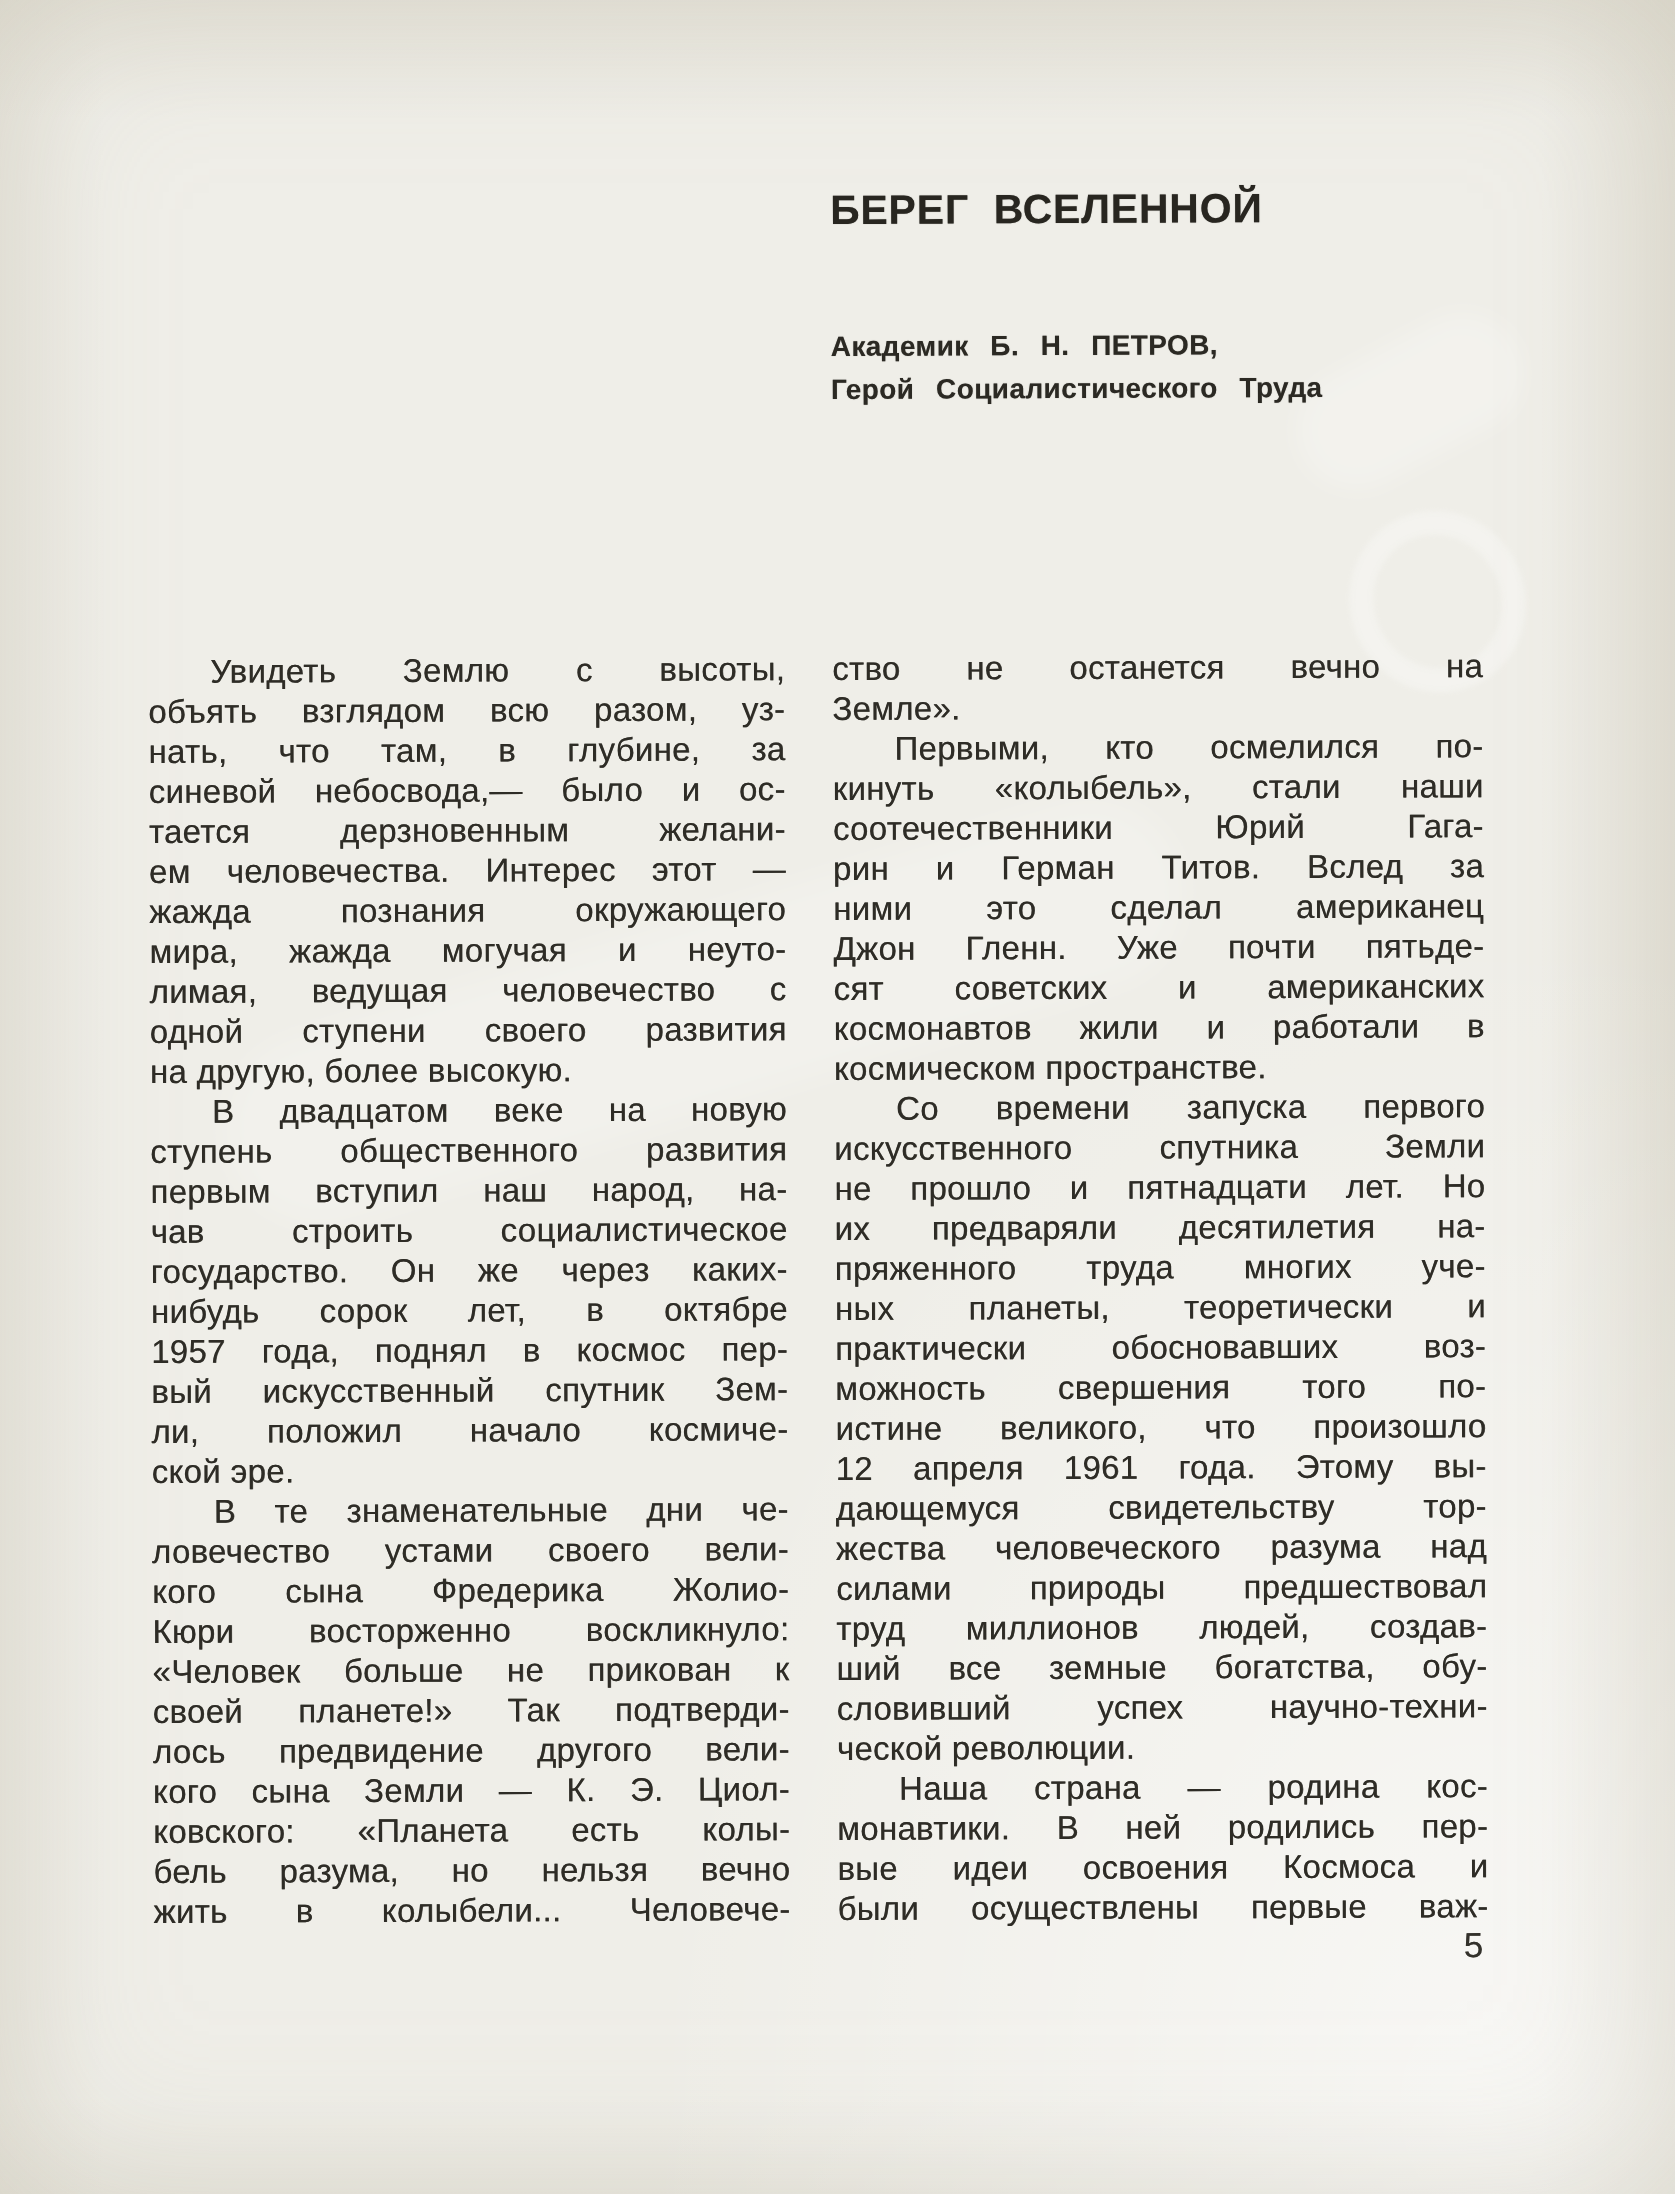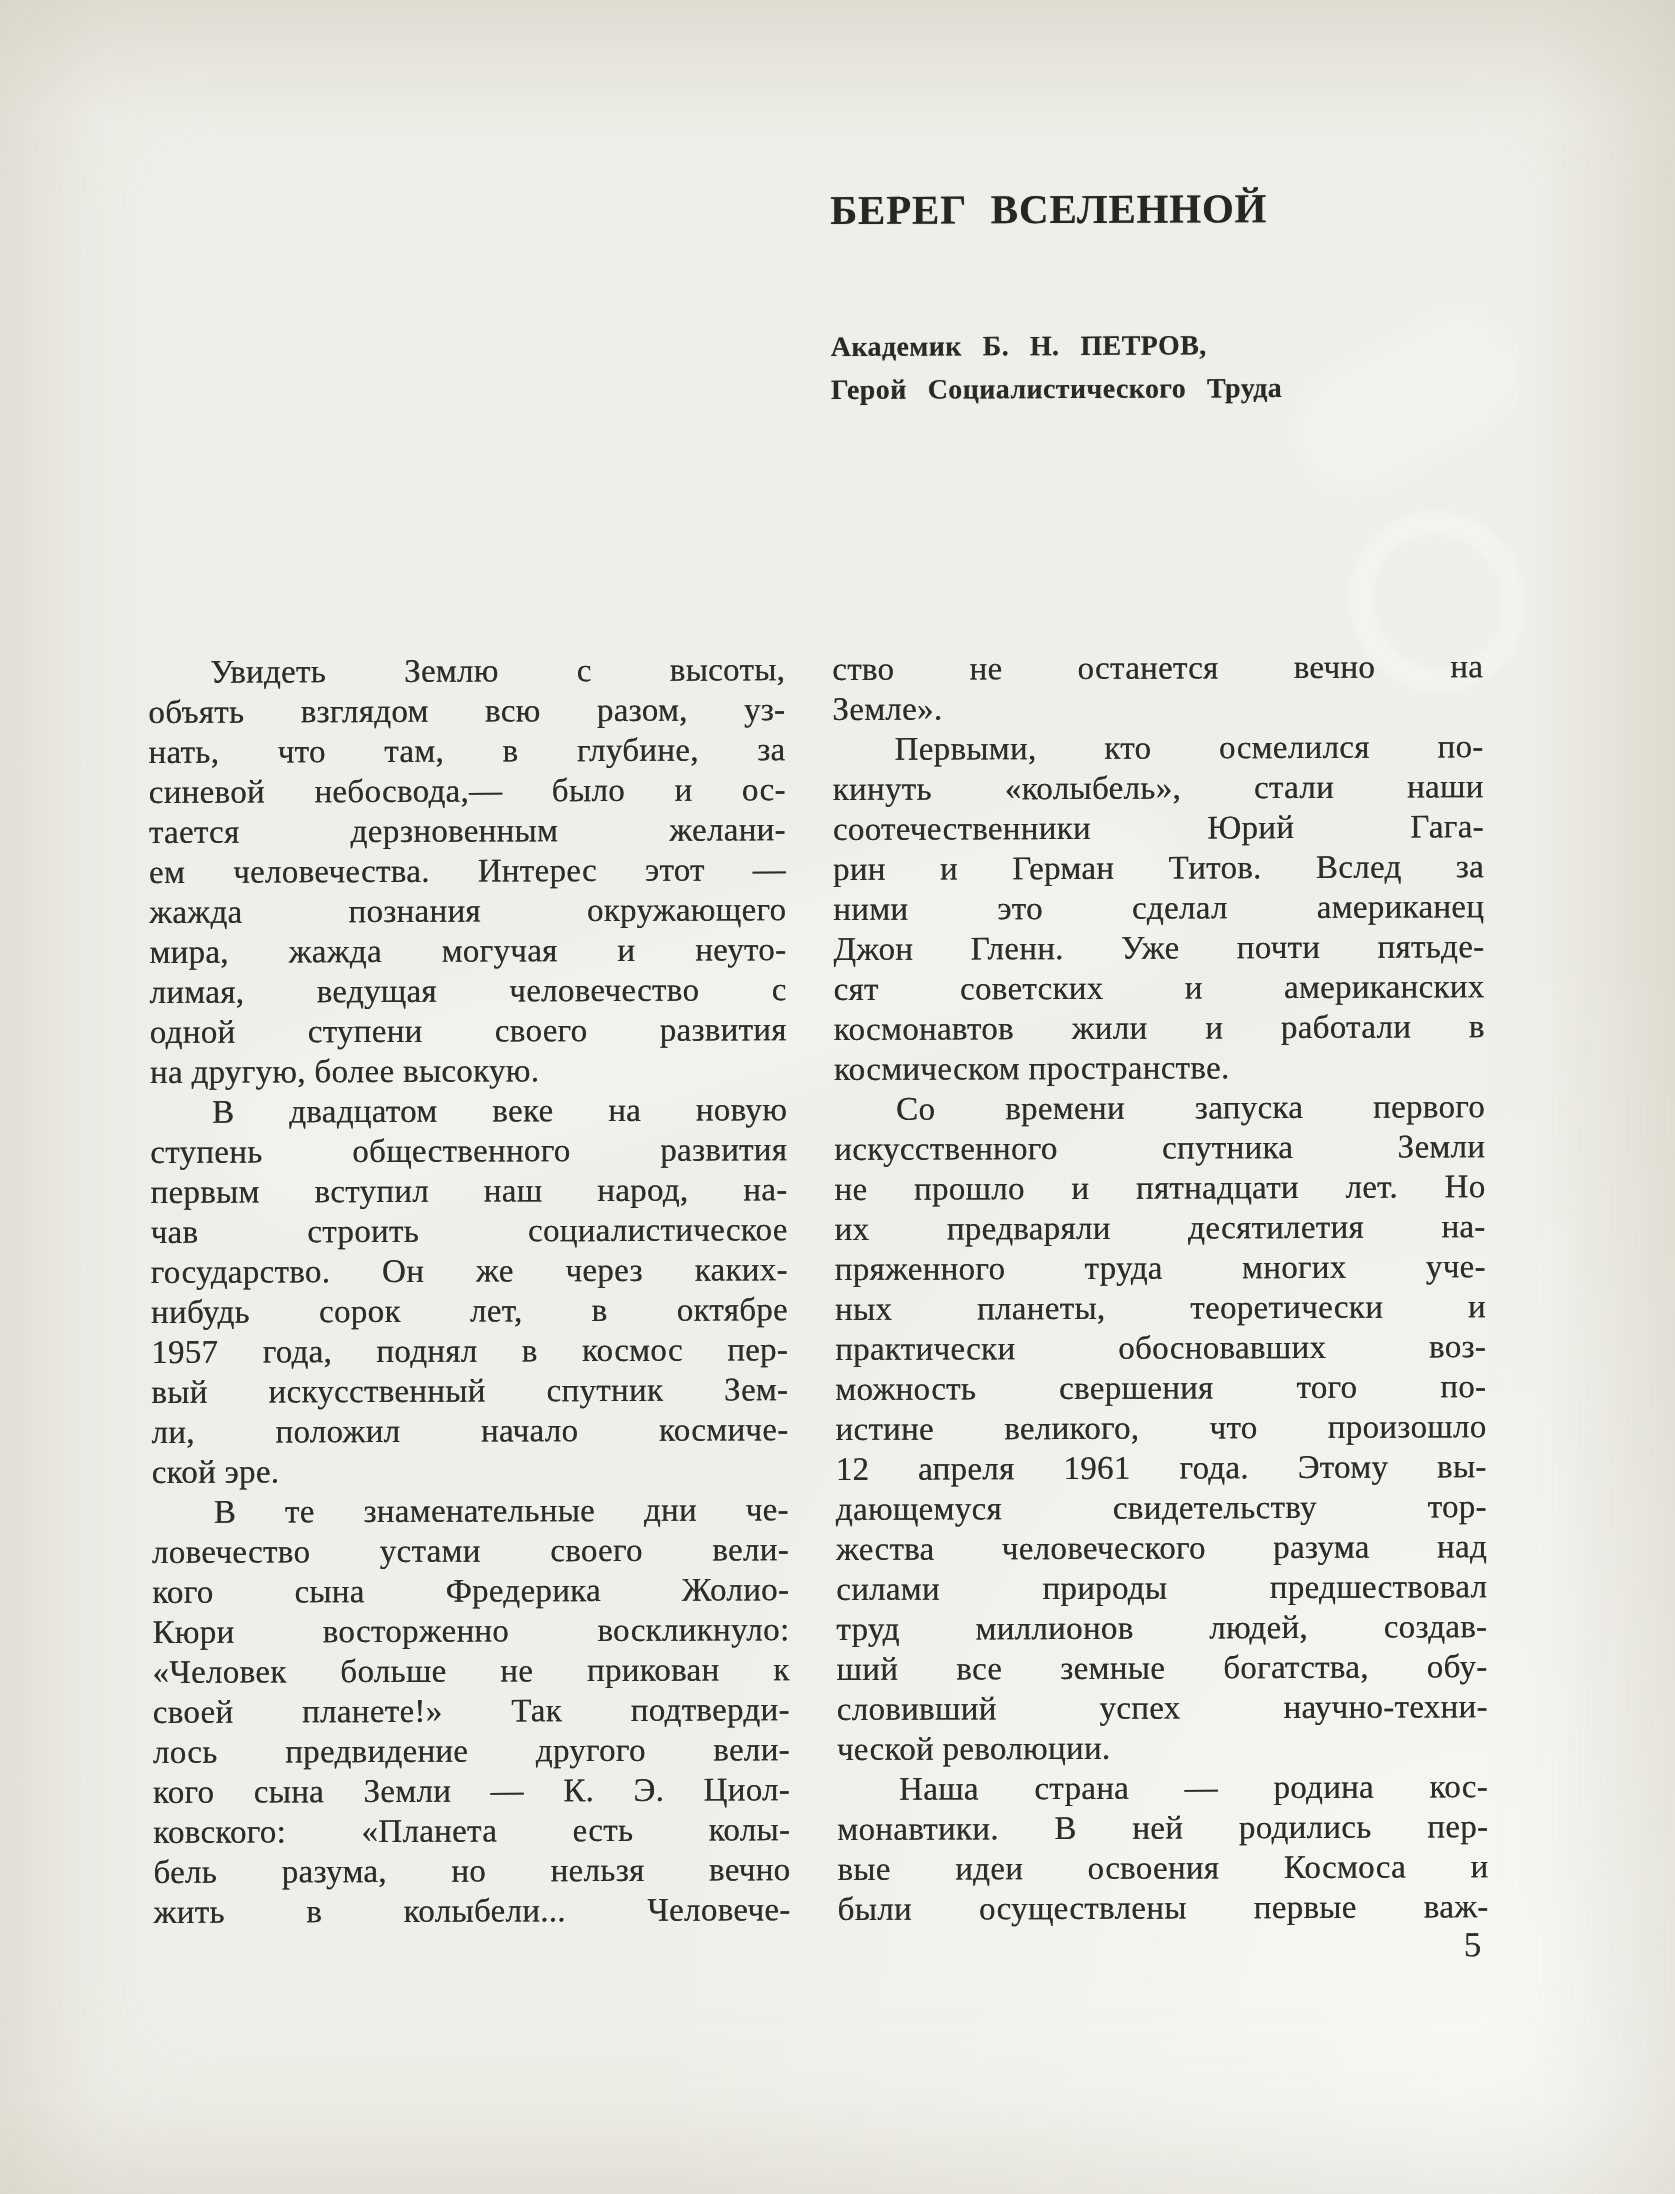--- a/index.html
+++ b/index.html
@@ -8,21 +8,21 @@
     width:1676px;height:2194px;
     background-color:#efeee8;
     background-image:
       radial-gradient(ellipse at 88% 96%, rgba(255,255,255,0.55), rgba(255,255,255,0) 40%),
       linear-gradient(180deg, rgba(221,217,205,0.55) 0px, rgba(221,217,205,0) 119px),
       linear-gradient(90deg, rgba(223,219,208,0.45) 0px, rgba(223,219,208,0) 104px),
       linear-gradient(270deg, rgba(216,211,197,0.5) 0px, rgba(216,211,197,0) 135px),
       linear-gradient(0deg, rgba(219,215,203,0.35) 0px, rgba(219,215,203,0) 96px);
     box-shadow: inset 0 0 175px rgba(188,182,166,0.28);
     overflow:hidden;
-    font-family:Liberation Serif, serif;
+    font-family:Liberation Sans, sans-serif;
     color:#2e2c26;
   }
   .content{ position:absolute; inset:0; transform:rotate(-0.25deg); transform-origin:50% 50%; }
 
   .title{
     position:absolute; left:834px; top:188px;
     font-size:41px; font-weight:700; line-height:45px;
     letter-spacing:0.8px; word-spacing:12.7px;
     color:#282620;
     text-shadow:0 0 0.8px rgba(40,38,32,0.55);

